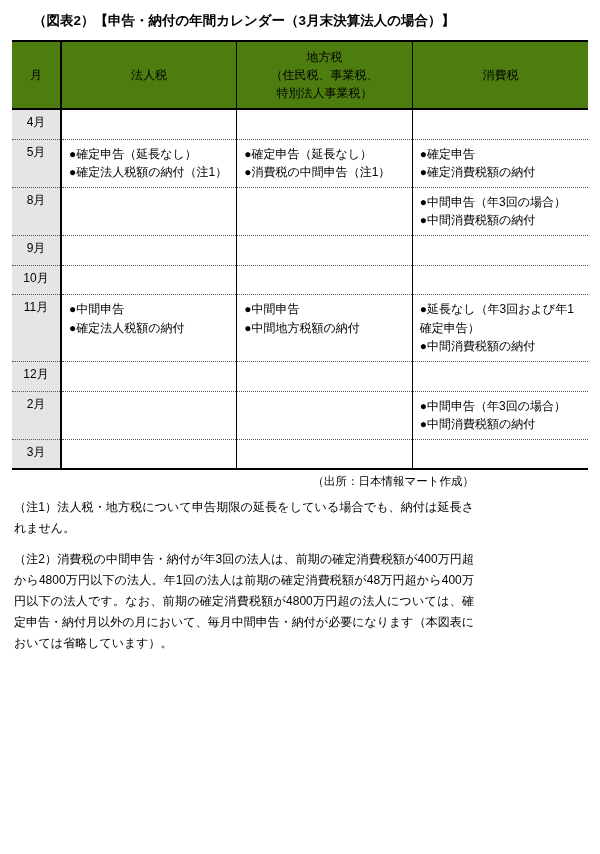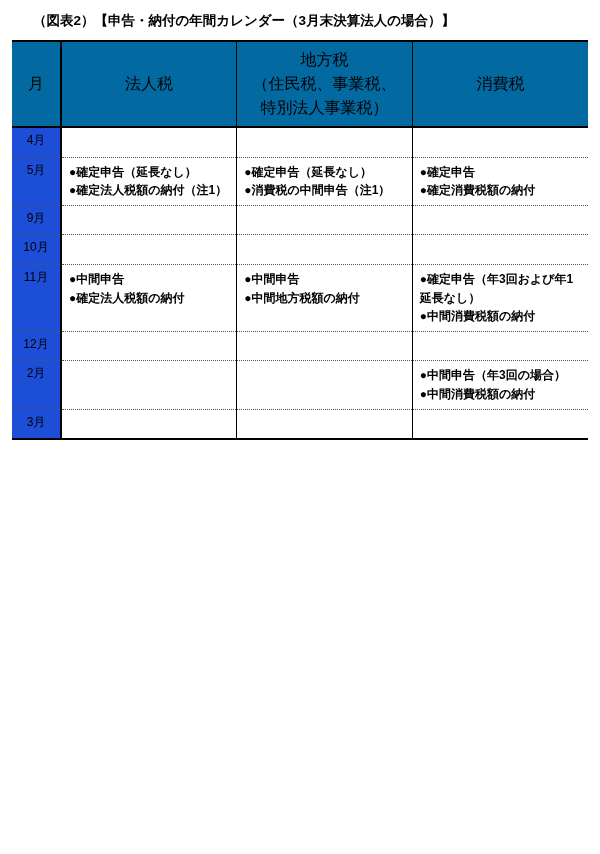--- a/index.html
+++ b/index.html
@@ -34,57 +34,56 @@
     box-sizing: border-box;
   }
   table.cal {
     width: 576px;
     border-collapse: collapse;
     table-layout: fixed;
     border-top: 2px solid #000;
     border-bottom: 2px solid #000;
   }
   table.cal th {
-    background: #0369a1;
+    background: #4d7c0f;
     font-weight: normal;
-    font-size: 16px;
+    font-size: 12px;
     text-align: center;
     vertical-align: middle;
     border-right: 1px solid #000;
     border-bottom: 2px solid #000;
     padding: 6px 2px;
     line-height: 1.5;
   }
   table.cal th.col-month {
     width: 44px;
     border-right: 2px solid #000;
   }
   table.cal th:last-child {
     border-right: none;
   }
   td.month {
     width: 44px;
-    background: #1d4ed8;
+    background: #e5e5e5;
     text-align: center;
     vertical-align: top;
     font-size: 12px;
     border-right: 2px solid #000;
     border-bottom: 1px dotted #555;
     padding: 4px 2px 4px 2px;
     line-height: 1.4;
     white-space: nowrap;
   }
   td.cell {
     vertical-align: top;
     border-right: 1px solid #000;
     border-bottom: 1px dotted #555;
     padding: 5px 7px 5px 7px;
     font-size: 12px;
     line-height: 1.55;
-    font-weight: bold;
   }
   td.cell:last-child {
     border-right: none;
   }
   tr:last-child td {
     border-bottom: none;
   }
   .item {
     display: block;
     text-indent: 0;
@@ -146,20 +145,29 @@
             <td class="cell">
               <span class="item">●確定申告（延長なし）</span>
               <span class="item">●消費税の中間申告（注1）</span>
             </td>
             <td class="cell">
               <span class="item">●確定申告</span>
               <span class="item">●確定消費税額の納付</span>
             </td>
           </tr>
           <tr>
+            <td class="month">8月</td>
+            <td class="cell">&nbsp;</td>
+            <td class="cell">&nbsp;</td>
+            <td class="cell">
+              <span class="item">●中間申告（年3回の場合）</span>
+              <span class="item">●中間消費税額の納付</span>
+            </td>
+          </tr>
+          <tr>
             <td class="month">9月</td>
             <td class="cell">&nbsp;</td>
             <td class="cell">&nbsp;</td>
             <td class="cell">&nbsp;</td>
           </tr>
           <tr>
             <td class="month">10月</td>
             <td class="cell">&nbsp;</td>
             <td class="cell">&nbsp;</td>
             <td class="cell">&nbsp;</td>
@@ -168,22 +176,22 @@
             <td class="month">11月</td>
             <td class="cell">
               <span class="item">●中間申告</span>
               <span class="item">●確定法人税額の納付</span>
             </td>
             <td class="cell">
               <span class="item">●中間申告</span>
               <span class="item">●中間地方税額の納付</span>
             </td>
             <td class="cell">
-              <span class="item">●確定申告（年3回および年1</span>
-              <span class="item">延長なし）</span>
+              <span class="item">●延長なし（年3回および年1</span>
+              <span class="item">確定申告）</span>
               <span class="item">●中間消費税額の納付</span>
             </td>
           </tr>
           <tr>
             <td class="month">12月</td>
             <td class="cell">&nbsp;</td>
             <td class="cell">&nbsp;</td>
             <td class="cell">&nbsp;</td>
           </tr>
           <tr>
@@ -198,15 +206,20 @@
           <tr>
             <td class="month">3月</td>
             <td class="cell">&nbsp;</td>
             <td class="cell">&nbsp;</td>
             <td class="cell">&nbsp;</td>
           </tr>
         </tbody>
     </table>
   </div>
 
-
+  <div class="source">（出所：日本情報マート作成）</div>
+
+  <div class="notes">
+    <div class="note">（注1）法人税・地方税について申告期限の延長をしている場合でも、納付は延長されません。</div>
+    <div class="note note-indent">（注2）消費税の中間申告・納付が年3回の法人は、前期の確定消費税額が400万円超から4800万円以下の法人。年1回の法人は前期の確定消費税額が48万円超から400万円以下の法人です。なお、前期の確定消費税額が4800万円超の法人については、確定申告・納付月以外の月において、毎月中間申告・納付が必要になります（本図表においては省略しています）。</div>
+  </div>
 
 </div>
 
 </body></html>

